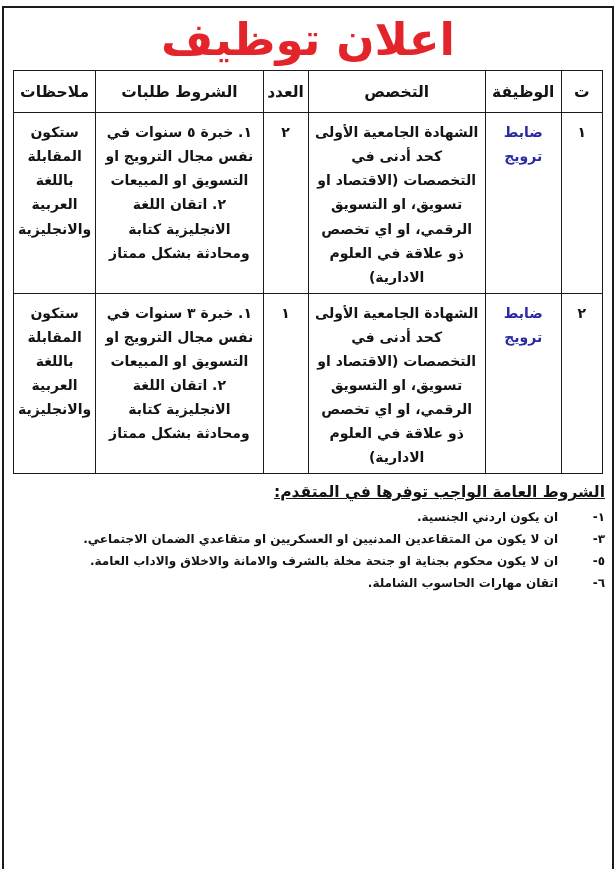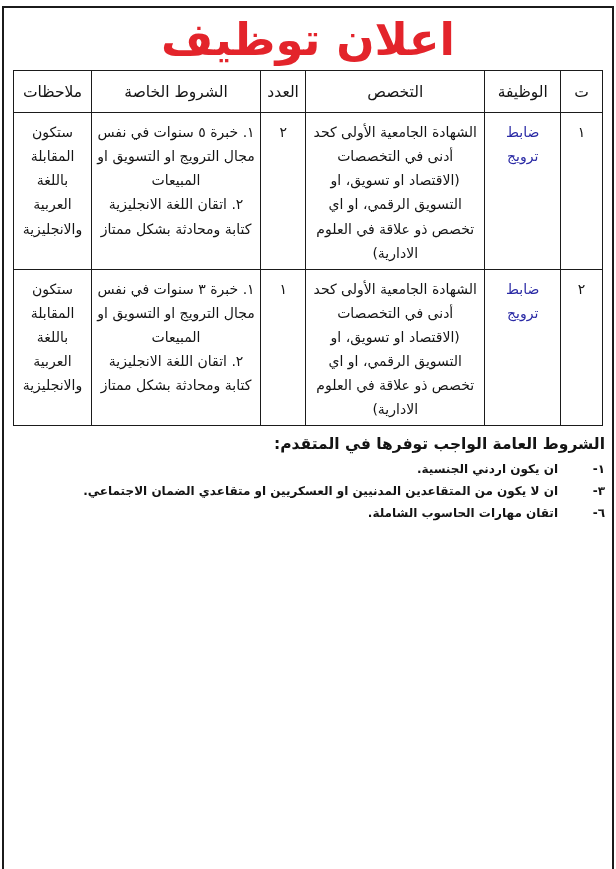--- a/index.html
+++ b/index.html
@@ -43,21 +43,21 @@
     margin: 9px 2px 9px;
   }
   table.jobs {
     width: calc(100% - 4px);
     margin: 2px auto 6px;
     border-collapse: collapse;
     direction: rtl;
   }
   table.jobs th, table.jobs td {
     border: 1.2px solid var(--line);
-    font-weight: normal;
+    font-weight: bold;
   }
   table.jobs th {
     font-size: 15.5px;
     height: 42px;
     vertical-align: middle;
     text-align: center;
     padding: 2px;
   }
   table.jobs td {
     vertical-align: top;
@@ -76,20 +76,21 @@
   }
   td.count-cell, td.index-cell { font-size: 14.5px; }
   .cond-line { display: block; }
   .section-heading {
     direction: rtl;
     text-align: right;
     font-weight: bold;
     font-size: 15.5px;
     line-height: 1.6;
     margin: 6px 0 2px;
+    text-decoration: underline;
   }
   .list-item {
     direction: rtl;
     text-align: justify;
     font-weight: bold;
     font-size: 12px;
     line-height: 1.7;
     margin: 0 0 1.5px;
   }
   .list-item .num {
@@ -113,21 +114,21 @@
       <col style="width:45px">
         <col style="width:170px">
         <col style="width:78px">
     </colgroup>
     <thead>
       <tr>
         <th>ت</th>
         <th>الوظيفة</th>
         <th>التخصص</th>
         <th>العدد</th>
-        <th>الشروط الخاصة</th>
+        <th>الشروط طلبات</th>
         <th>ملاحظات</th>
       </tr>
     </thead>
     <tbody>
       <tr class="job-row-1">
         <td class="index-cell">١</td>
         <td class="job-cell">ضابط ترويج</td>
         <td>الشهادة الجامعية الأولى كحد أدنى في التخصصات (الاقتصاد او تسويق، او التسويق الرقمي، او اي تخصص ذو علاقة في العلوم الادارية)</td>
         <td class="count-cell">٢</td>
         <td>
@@ -152,17 +153,20 @@
 
   <div class="section">
     <p class="section-heading">الشروط العامة الواجب توفرها في المتقدم:</p>
     <p class="list-item">
       <span class="num">١-</span><span>ان يكون اردني الجنسية.</span>
     </p>
     <p class="list-item">
       <span class="num">٣-</span><span>ان لا يكون من المتقاعدين المدنيين او العسكريين او متقاعدي الضمان الاجتماعي.</span>
     </p>
     <p class="list-item">
+      <span class="num">٥-</span><span>ان لا يكون محكوم بجناية او جنحة مخلة بالشرف والامانة والاخلاق والاداب العامة.</span>
+    </p>
+    <p class="list-item">
       <span class="num">٦-</span><span>اتقان مهارات الحاسوب الشاملة.</span>
     </p>
   </div>
 
 </div>
 
 </body></html>

